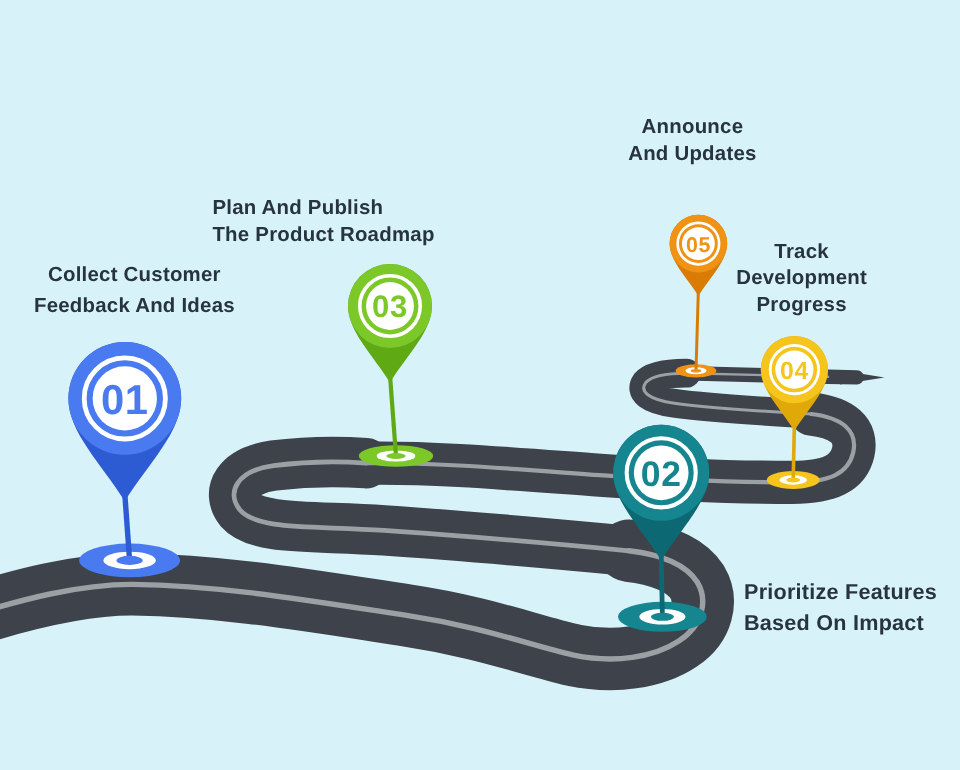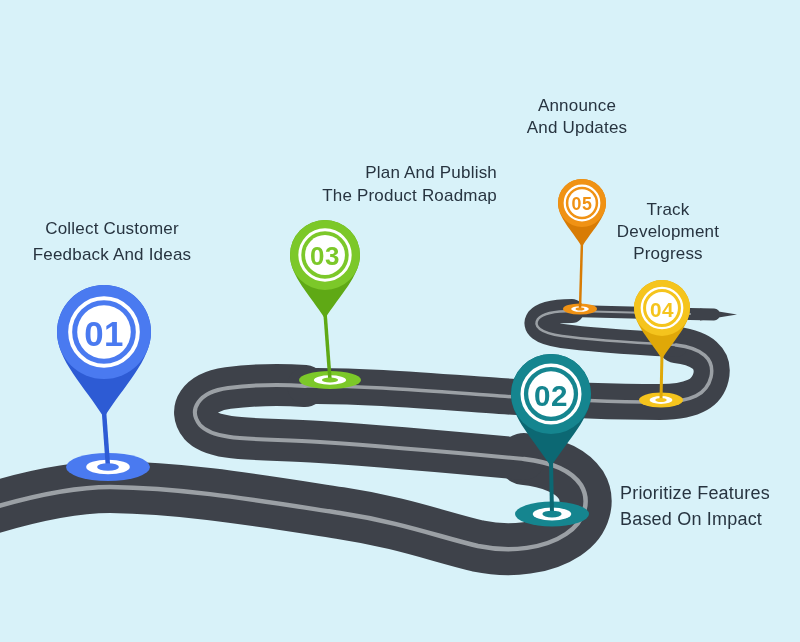--- a/index.html
+++ b/index.html
@@ -7,21 +7,21 @@
     position:relative;
     width:800px;height:642px;
     overflow:hidden;
     font-family:"Liberation Sans", sans-serif;
   }
   #road-svg{position:absolute;left:0;top:0;width:800px;height:642px;}
   .rd{fill:none;stroke-linecap:round;}
   .ln{fill:none;stroke-linecap:round;}
   .step-label{
     position:absolute;
-    font-weight:400;
+    font-weight:700;
     letter-spacing:.2px;
   }
   .pin-number{
     font-family:"Liberation Sans", sans-serif;
     font-weight:600;
     letter-spacing:.5px;
   }
 </style>
 </head>
 <body>
@@ -105,21 +105,21 @@
 
   <div id="labels-layer">
       <div class="step-label" style="color: rgb(39, 52, 64); font-size: 17px; line-height: 26px; top: 216px; left: -48px; width: 320px; text-align: center;">
         <div>Collect Customer</div>
         <div>Feedback And Ideas</div>
       </div>
       <div class="step-label" style="color: rgb(39, 52, 64); font-size: 18px; line-height: 25.5px; top: 481px; left: 620px; width: 200px; text-align: left;">
         <div>Prioritize Features</div>
         <div>Based On Impact</div>
       </div>
-      <div class="step-label" style="color: rgb(39, 52, 64); font-size: 17px; line-height: 23px; top: 161px; left: 177px; width: 320px; text-align: right;">
+      <div class="step-label" style="color: rgb(39, 52, 64); font-size: 17px; line-height: 23px; top: 161px; left: 177px; width: 320px; text-align: left;">
         <div>Plan And Publish</div>
         <div>The Product Roadmap</div>
       </div>
       <div class="step-label" style="color: rgb(39, 52, 64); font-size: 17px; line-height: 22px; top: 199px; left: 508px; width: 320px; text-align: center;">
         <div>Track</div>
         <div>Development</div>
         <div>Progress</div>
       </div>
       <div class="step-label" style="color: rgb(39, 52, 64); font-size: 17px; line-height: 22px; top: 95px; left: 417px; width: 320px; text-align: center;">
         <div>Announce</div>

